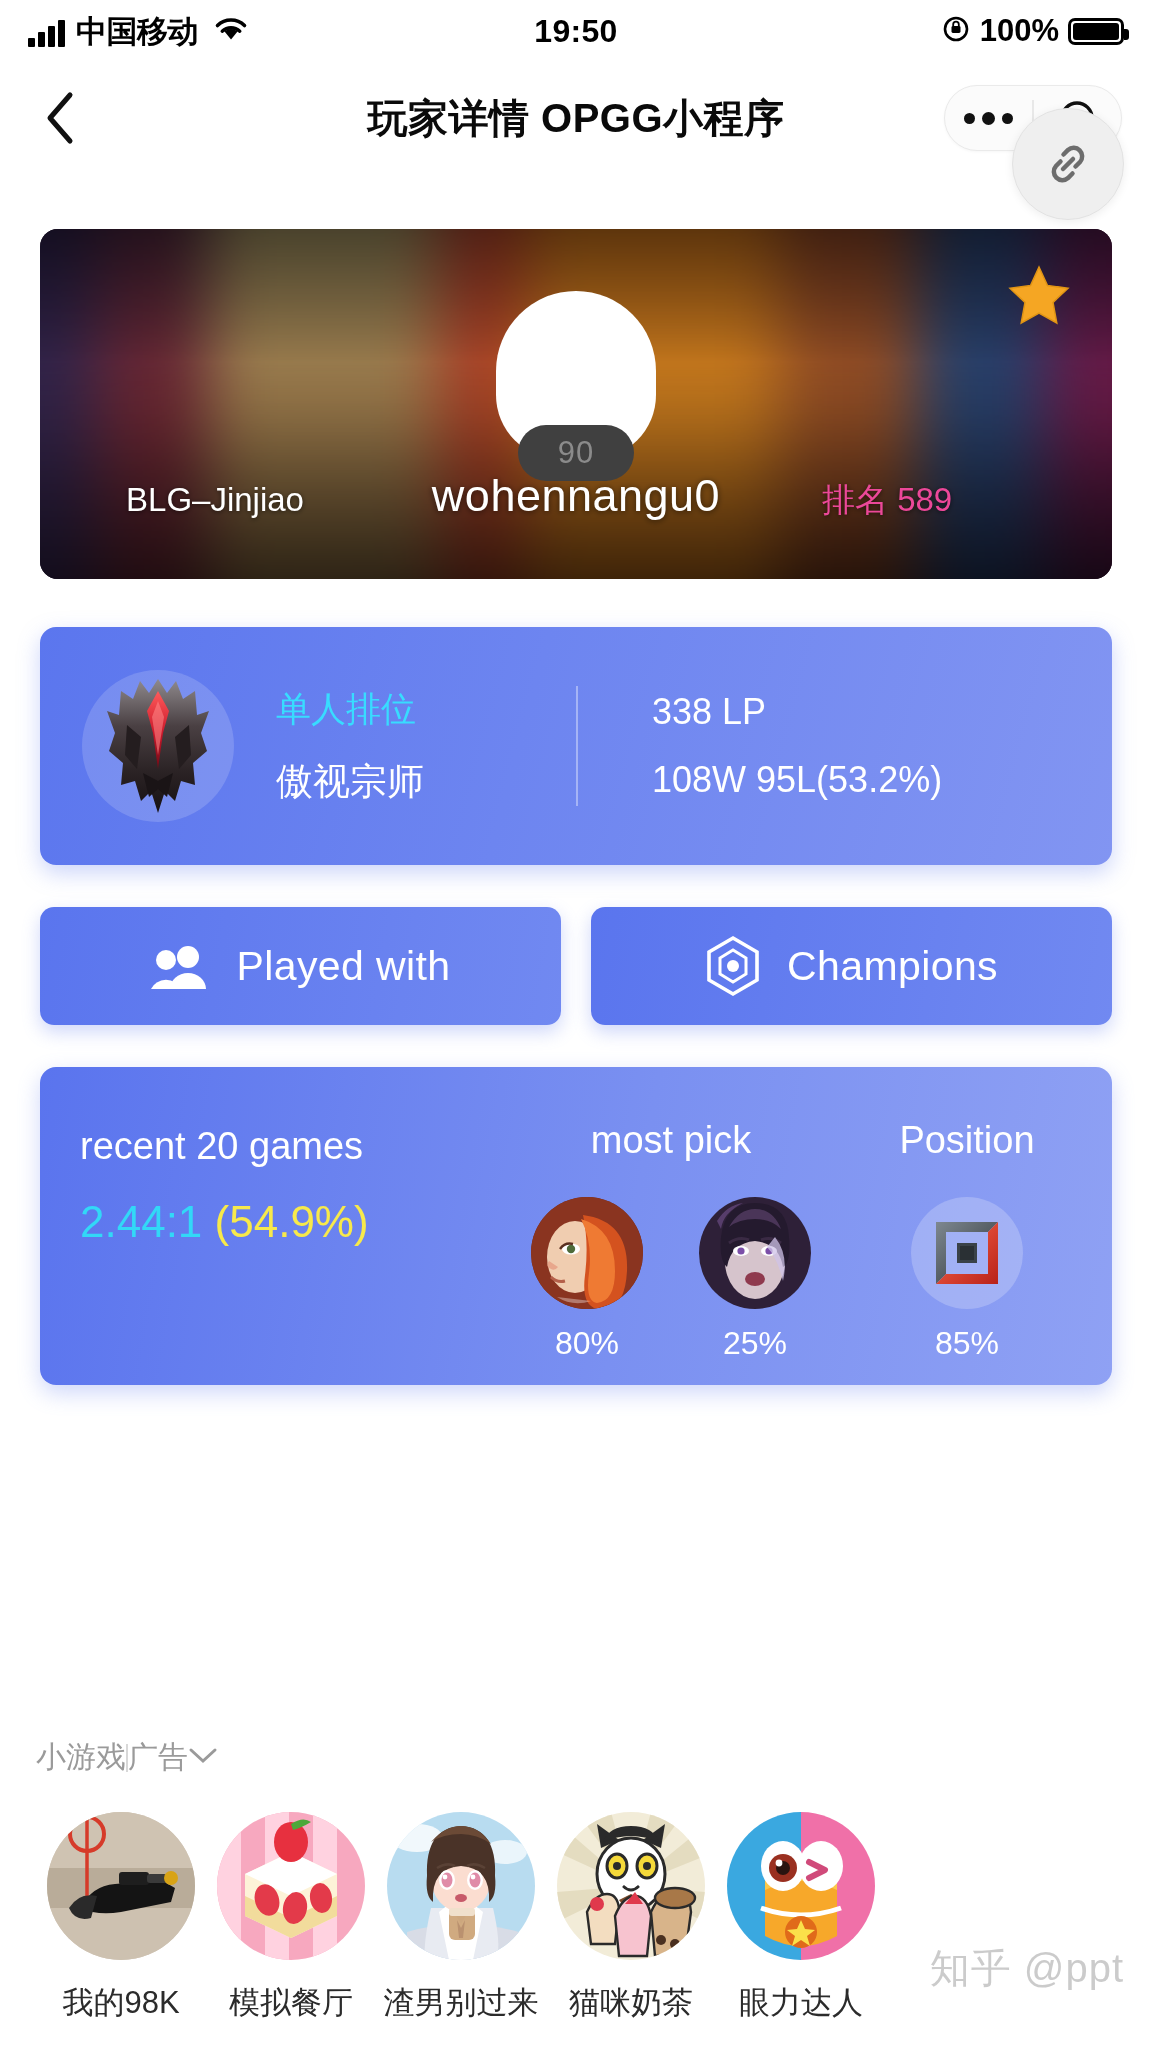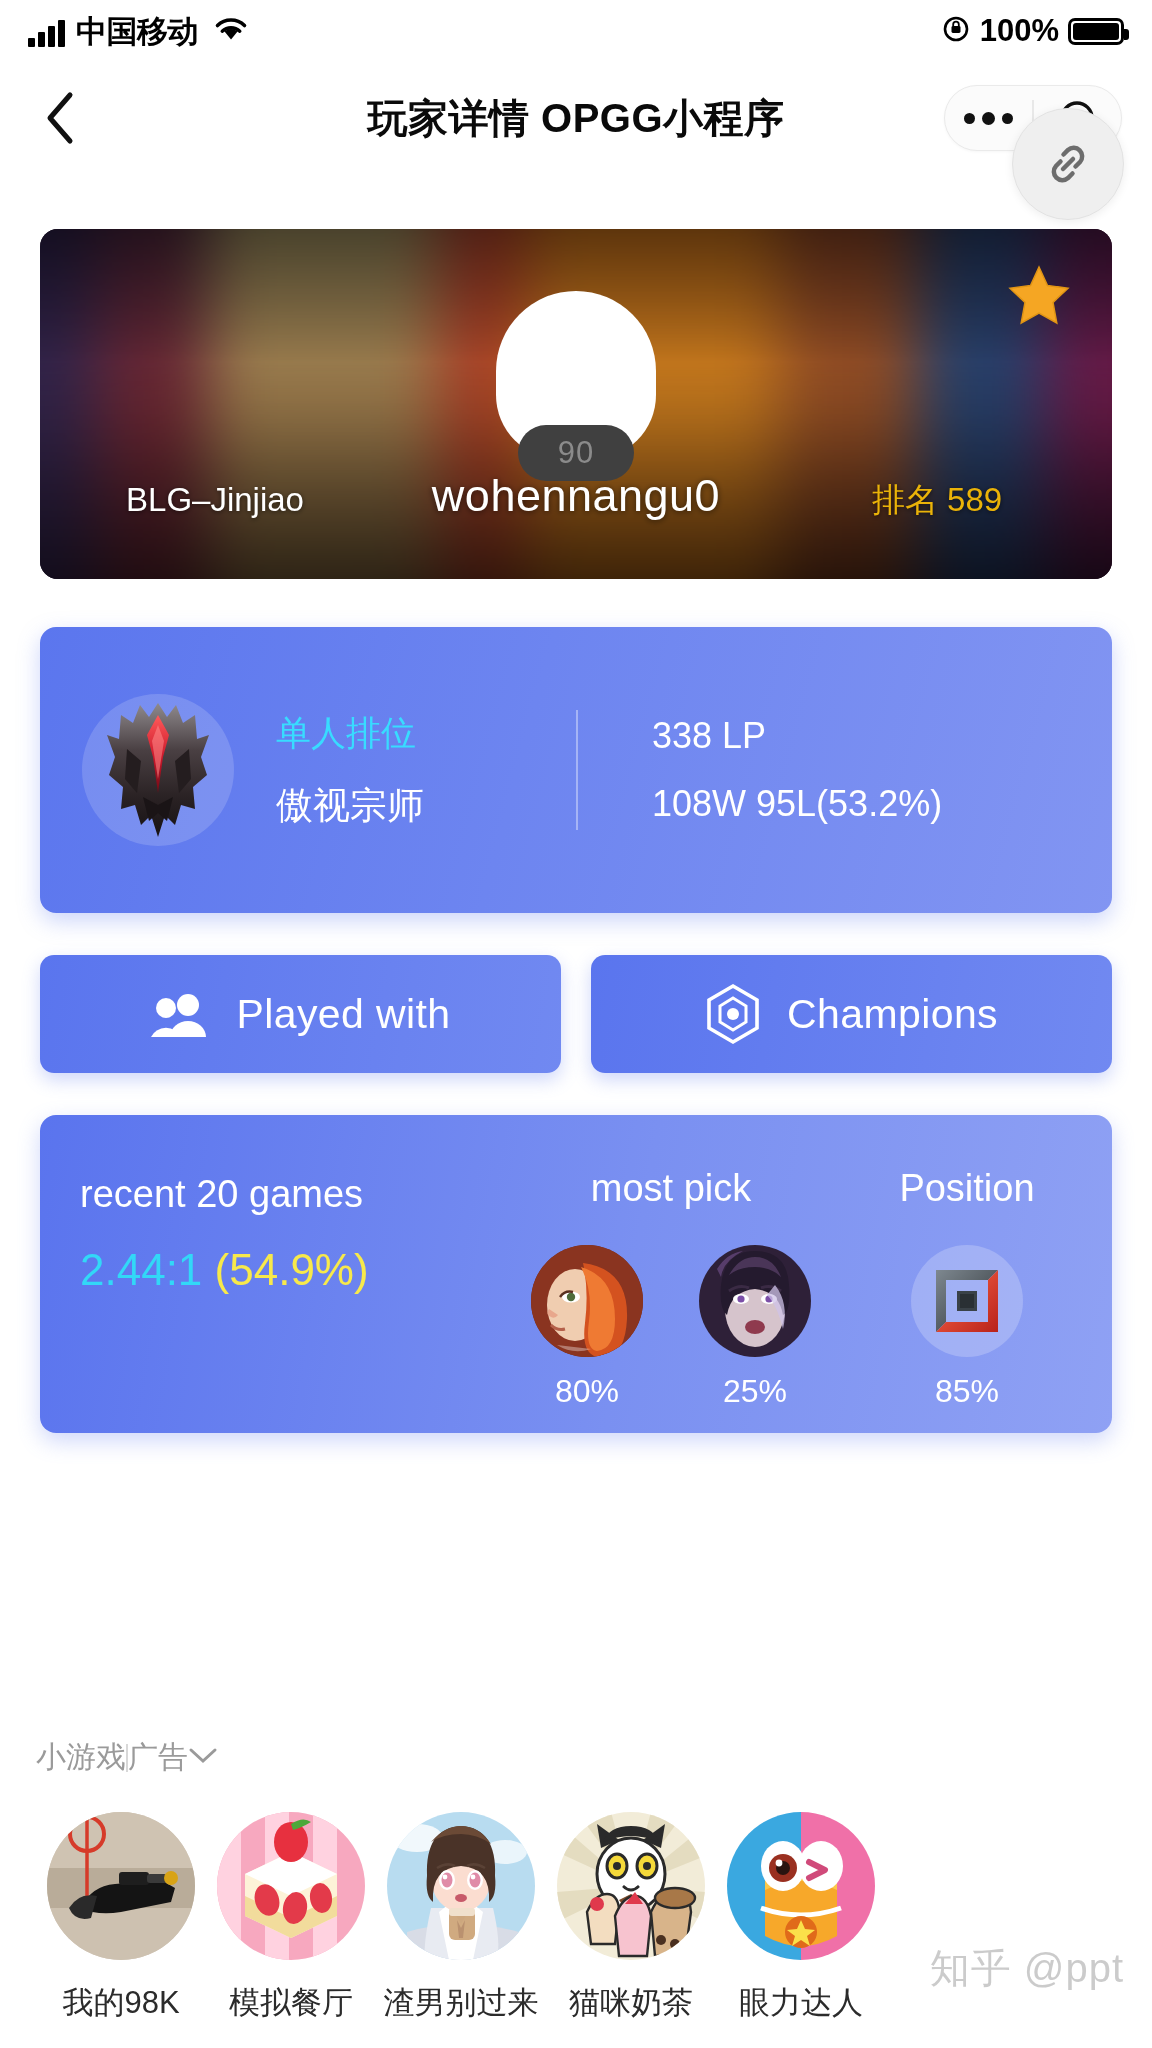--- a/index.html
+++ b/index.html
@@ -115,27 +115,27 @@
   }
   .team-tag {
     font-size: 33px; color: #ffffff; flex: 0 0 auto; width: 230px; text-align: center;
     text-shadow: 0 1px 5px rgba(0,0,0,0.6);
   }
   .summoner-name {
     flex: 1; text-align: center; font-size: 45px; color: #fff; letter-spacing: 0.5px;
     text-shadow: 0 1px 6px rgba(0,0,0,0.6);
   }
   .rank-text {
-    flex: 0 0 auto; width: 230px; text-align: center; font-size: 33px; color: #eab308;
+    flex: 0 0 auto; width: 230px; text-align: left; font-size: 33px; color: #ec4899;
     text-shadow: 0 1px 5px rgba(0,0,0,0.6);
   }
 
   
   .tier-card {
-    margin: 48px 40px 0 40px; height: 286px; border-radius: 16px;
+    margin: 48px 40px 0 40px; height: 238px; border-radius: 16px;
     background: linear-gradient(105deg, #5b76ee 0%, #6d85f0 45%, #8295f2 100%);
     box-shadow: 0 8px 22px rgba(110,135,240,0.35);
     display: flex; align-items: center; padding: 0 42px;
   }
   .tier-emblem-wrap {
     width: 152px; height: 152px; border-radius: 50%;
     background: rgba(255,255,255,0.16);
     display: flex; align-items: center; justify-content: center; flex: 0 0 auto;
   }
   .tier-info { margin-left: 42px; flex: 0 0 auto; width: 300px; }
@@ -229,20 +229,21 @@
       </span>
       <span class="carrier">中国移动</span>
       <span class="wifi">
         <svg width="36" height="28" viewBox="0 0 36 28">
           <path d="M18 24.5 L11.5 16.5 a10 10 0 0 1 13 0 Z" fill="#000"></path>
           <path d="M4.5 10.5 a19.5 19.5 0 0 1 27 0" stroke="#000" stroke-width="3.6" fill="none" stroke-linecap="round"></path>
           <path d="M9.2 16.2 a13 13 0 0 1 17.6 0" stroke="#000" stroke-width="3.4" fill="none" stroke-linecap="round"></path>
         </svg>
       </span>
     </div>
+    <div class="sb-center">19:50</div>
     <div class="sb-right">
       <span>
         <svg width="30" height="30" viewBox="0 0 30 30">
           <circle cx="15" cy="15" r="11" stroke="#000" stroke-width="2.6" fill="none"></circle>
           <rect x="10.5" y="12" width="9" height="7" rx="1.4" fill="#000"></rect>
           <path d="M12.2 12 v-1.6 a2.8 2.8 0 0 1 5.6 0 V12" stroke="#000" stroke-width="1.8" fill="none"></path>
         </svg>
       </span>
       <span class="battery-pct">100%</span>
       <span class="batt">

